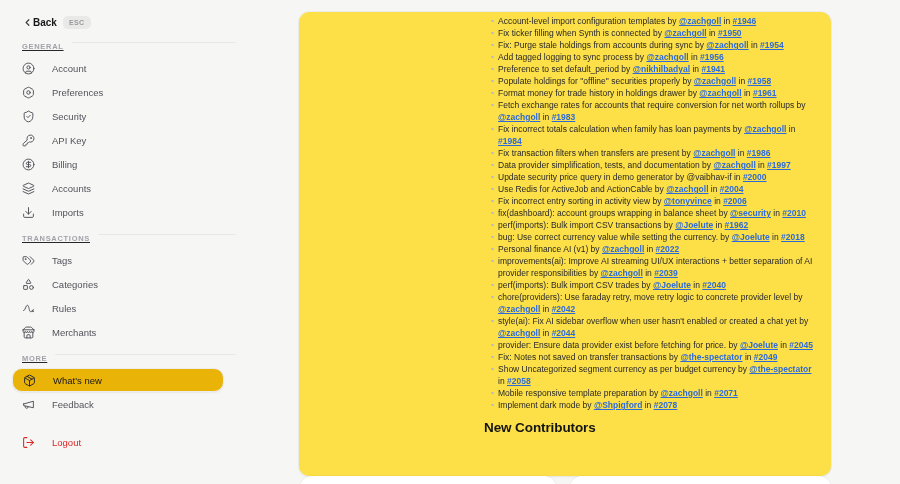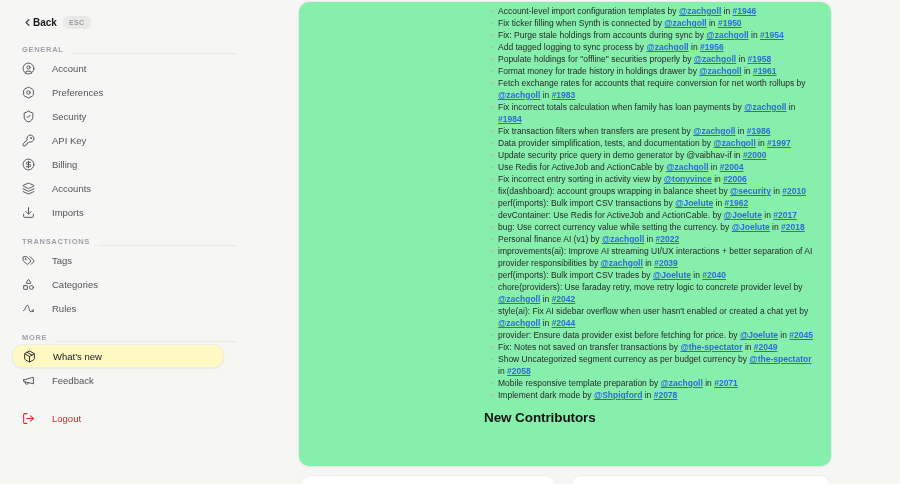--- a/index.html
+++ b/index.html
@@ -21,46 +21,47 @@
     padding-left:10px; cursor:pointer;
   }
   .back-row .chev { width:11px; height:11px; color:#3f3f46; }
   .back-label { font-size:10px; font-weight:700; color:#18181b; }
   .esc-badge {
     margin-left:6px; background:#e9e9e7; color:#9a9a9f;
     font-size:7px; font-weight:700; letter-spacing:.4px;
     padding:3px 6px; border-radius:5px;
   }
   .section-head {
-    display:flex; align-items:flex-end; height:12px; margin:10px 0 2px 0;
+    display:flex; align-items:flex-start; height:12px; margin:10px 0 2px 0;
     padding-left:10px;
+    text-decoration:underline;
   }
   .section-label {
     font-size:7.5px; font-weight:700; letter-spacing:.7px; color:#a1a1aa;
     text-transform:uppercase; white-space:nowrap;
   }
   .section-rule { flex:1; height:1px; background:#e8e8e5; margin-left:8px; }
   .nav-item {
     display:flex; align-items:center; gap:17px; height:24px; width:212px;
     padding:0 10px; border-radius:10px; cursor:pointer;
     font-size:9.5px; color:#52525b;
   }
   .nav-item .ic { width:13px; height:13px; flex:0 0 13px; color:#52525b; }
   .nav-item.active {
-    background:#fef9c3; border:1px solid #ececea; color:#18181b; font-weight:500;
+    background:#eab308; border:1px solid #ececea; color:#18181b; font-weight:500;
     box-shadow:0 1px 2px rgba(0,0,0,.06);
   }
   .nav-item.active .ic { color:#27272a; }
   .logout-row { margin-top:14px; color:var(--logout,#dc2626); }
   .logout-row .ic { color:var(--logout,#dc2626); }
 
   
   .main-card {
-    position:absolute; left:299px; top:2px; width:532px; height:464px;
-    background:#86efac; border-radius:10px;
+    position:absolute; left:299px; top:12px; width:532px; height:464px;
+    background:#fde047; border-radius:10px;
     box-shadow:0 0 0 1px rgba(0,0,0,.03), 0 1px 3px rgba(0,0,0,.04);
     overflow:hidden;
   }
   .release-body {
     position:absolute; left:185px; top:3px; width:333px;
   }
   .changelog { list-style:none; padding-left:14px; }
   .changelog li {
     position:relative; font-size:8.5px; line-height:12px; color:#27272a;
     letter-spacing:0;
@@ -178,20 +179,30 @@
         </svg>
         <span>Categories</span>
       </div>
       <div class="nav-item">
         <svg class="ic" viewBox="0 0 24 24" fill="none" stroke="currentColor" stroke-width="1.8" stroke-linecap="round" stroke-linejoin="round">
           <path d="M3 16c3.5 0 3.5-10 7-10s2.5 12 6 12 2-4 5-4"></path>
           <circle cx="20" cy="17" r=".8"></circle>
         </svg>
         <span>Rules</span>
       </div>
+      <div class="nav-item">
+        <svg class="ic" viewBox="0 0 24 24" fill="none" stroke="currentColor" stroke-width="1.8" stroke-linecap="round" stroke-linejoin="round">
+          <path d="m2 7 4.41-4.41A2 2 0 0 1 7.83 2h8.34a2 2 0 0 1 1.42.59L22 7"></path>
+          <path d="M4 12v8a2 2 0 0 0 2 2h12a2 2 0 0 0 2-2v-8"></path>
+          <path d="M15 22v-4a2 2 0 0 0-2-2h-2a2 2 0 0 0-2 2v4"></path>
+          <path d="M2 7h20"></path>
+          <path d="M22 7v3a2 2 0 0 1-4 0 2 2 0 0 1-4 0 2 2 0 0 1-4 0 2 2 0 0 1-4 0 2 2 0 0 1-4 0V7"></path>
+        </svg>
+        <span>Merchants</span>
+      </div>
       <div class="section-head">
         <span class="section-label">MORE</span>
         <span class="section-rule"></span>
       </div>
       <div class="nav-item active">
         <svg class="ic" viewBox="0 0 24 24" fill="none" stroke="currentColor" stroke-width="1.8" stroke-linecap="round" stroke-linejoin="round">
           <path d="M11 21.73a2 2 0 0 0 2 0l7-4A2 2 0 0 0 21 16V8a2 2 0 0 0-1-1.73l-7-4a2 2 0 0 0-2 0l-7 4A2 2 0 0 0 3 8v8a2 2 0 0 0 1 1.73z"></path>
           <path d="M12 22V12"></path>
           <path d="m3.3 7 8.7 5 8.7-5"></path>
           <path d="m7.5 4.27 9 5.15"></path>
@@ -216,32 +227,32 @@
   </div>
 </aside>
 
 <main class="main-card">
   <div class="release-body">
     <ul class="changelog" id="changelog-list">
         <li>Account-level import configuration templates by <a>@zachgoll</a> in <a>#1946</a></li>
         <li>Fix ticker filling when Synth is connected by <a>@zachgoll</a> in <a>#1950</a></li>
         <li>Fix: Purge stale holdings from accounts during sync by <a>@zachgoll</a> in <a>#1954</a></li>
         <li>Add tagged logging to sync process by <a>@zachgoll</a> in <a>#1956</a></li>
+        <li>Preference to set default_period by <a>@nikhilbadyal</a> in <a>#1941</a></li>
         <li>Populate holdings for "offline" securities properly by <a>@zachgoll</a> in <a>#1958</a></li>
         <li>Format money for trade history in holdings drawer by <a>@zachgoll</a> in <a>#1961</a></li>
         <li>Fetch exchange rates for accounts that require conversion for net worth rollups by <a>@zachgoll</a> in <a>#1983</a></li>
         <li>Fix incorrect totals calculation when family has loan payments by <a>@zachgoll</a> in <a>#1984</a></li>
         <li>Fix transaction filters when transfers are present by <a>@zachgoll</a> in <a>#1986</a></li>
         <li>Data provider simplification, tests, and documentation by <a>@zachgoll</a> in <a>#1997</a></li>
         <li>Update security price query in demo generator by @vaibhav-if in <a>#2000</a></li>
         <li>Use Redis for ActiveJob and ActionCable by <a>@zachgoll</a> in <a>#2004</a></li>
         <li>Fix incorrect entry sorting in activity view by <a>@tonyvince</a> in <a>#2006</a></li>
         <li>fix(dashboard): account groups wrapping in balance sheet by <a>@security</a> in <a>#2010</a></li>
         <li>perf(imports): Bulk import CSV transactions by <a>@Joelute</a> in <a>#1962</a></li>
-        <li>devContainer: Use Redis for ActiveJob and ActionCable. by <a>@Joelute</a> in <a>#2017</a></li>
         <li>bug: Use correct currency value while setting the currency. by <a>@Joelute</a> in <a>#2018</a></li>
         <li>Personal finance AI (v1) by <a>@zachgoll</a> in <a>#2022</a></li>
         <li>improvements(ai): Improve AI streaming UI/UX interactions + better separation of AI provider responsibilities by <a>@zachgoll</a> in <a>#2039</a></li>
         <li>perf(imports): Bulk import CSV trades by <a>@Joelute</a> in <a>#2040</a></li>
         <li>chore(providers): Use faraday retry, move retry logic to concrete provider level by <a>@zachgoll</a> in <a>#2042</a></li>
         <li>style(ai): Fix AI sidebar overflow when user hasn't enabled or created a chat yet by <a>@zachgoll</a> in <a>#2044</a></li>
         <li>provider: Ensure data provider exist before fetching for price. by <a>@Joelute</a> in <a>#2045</a></li>
         <li>Fix: Notes not saved on transfer transactions by <a>@the-spectator</a> in <a>#2049</a></li>
         <li>Show Uncategorized segment currency as per budget currency by <a>@the-spectator</a> in <a>#2058</a></li>
         <li>Mobile responsive template preparation by <a>@zachgoll</a> in <a>#2071</a></li>

